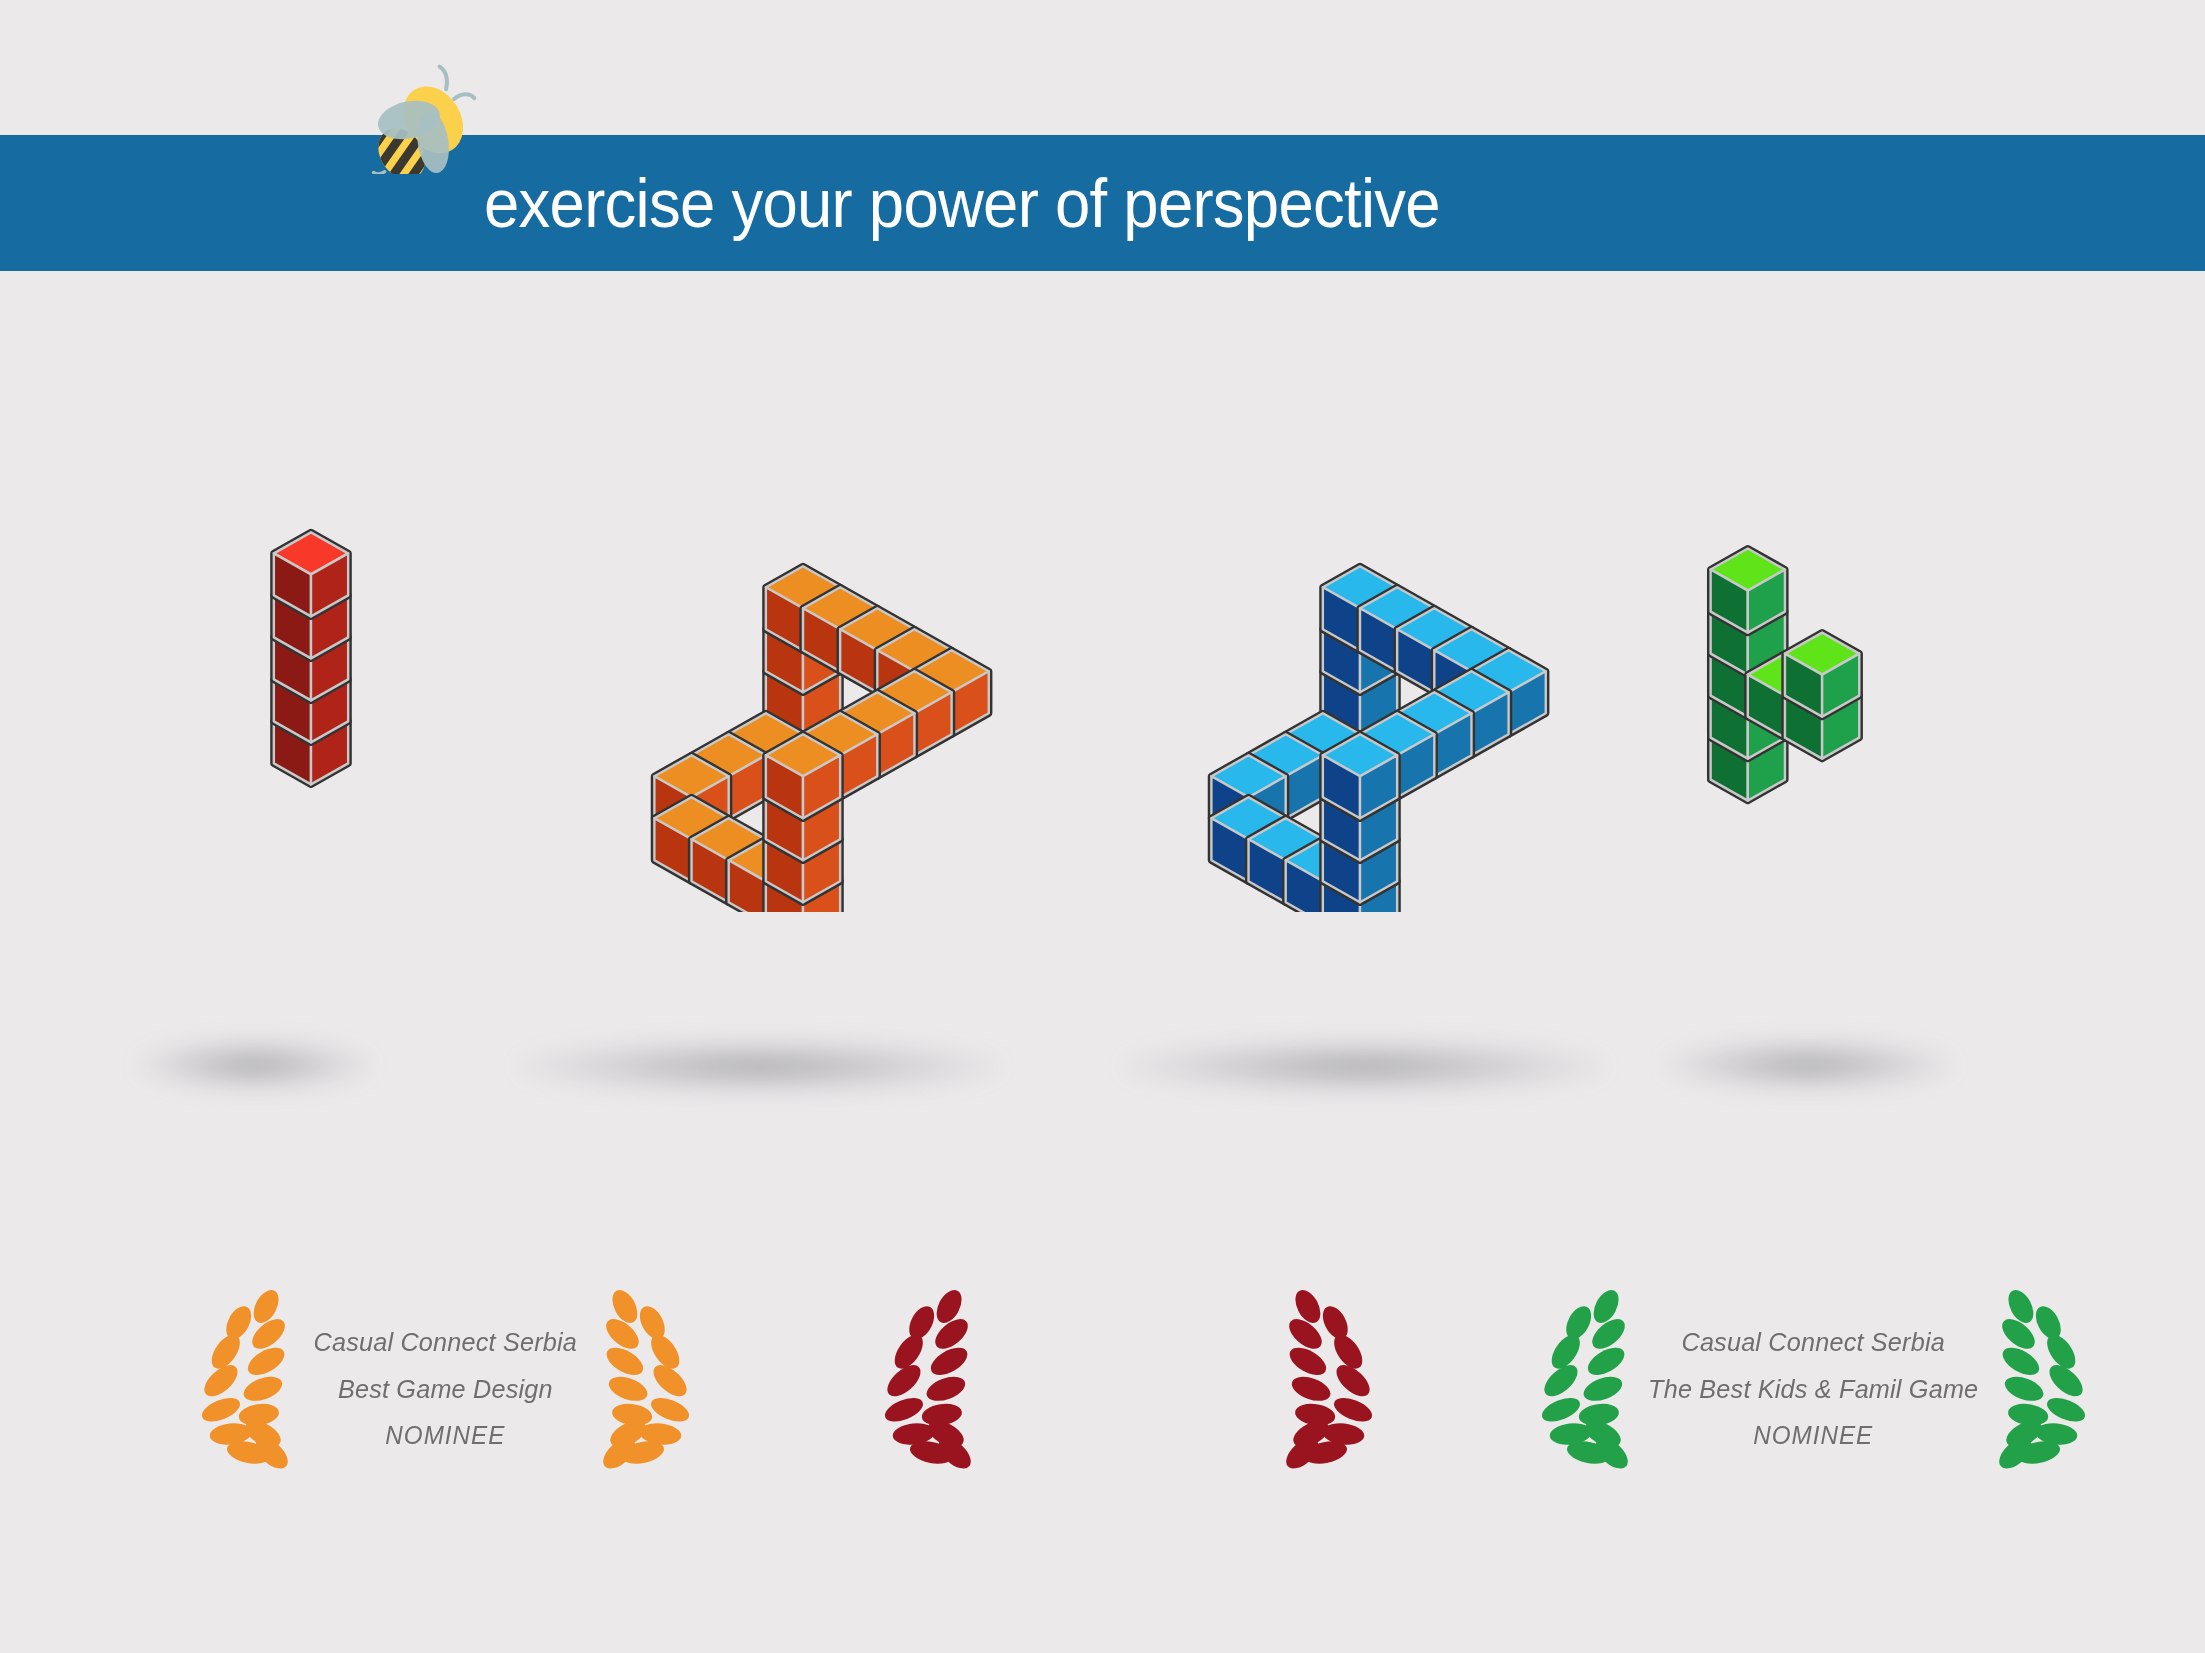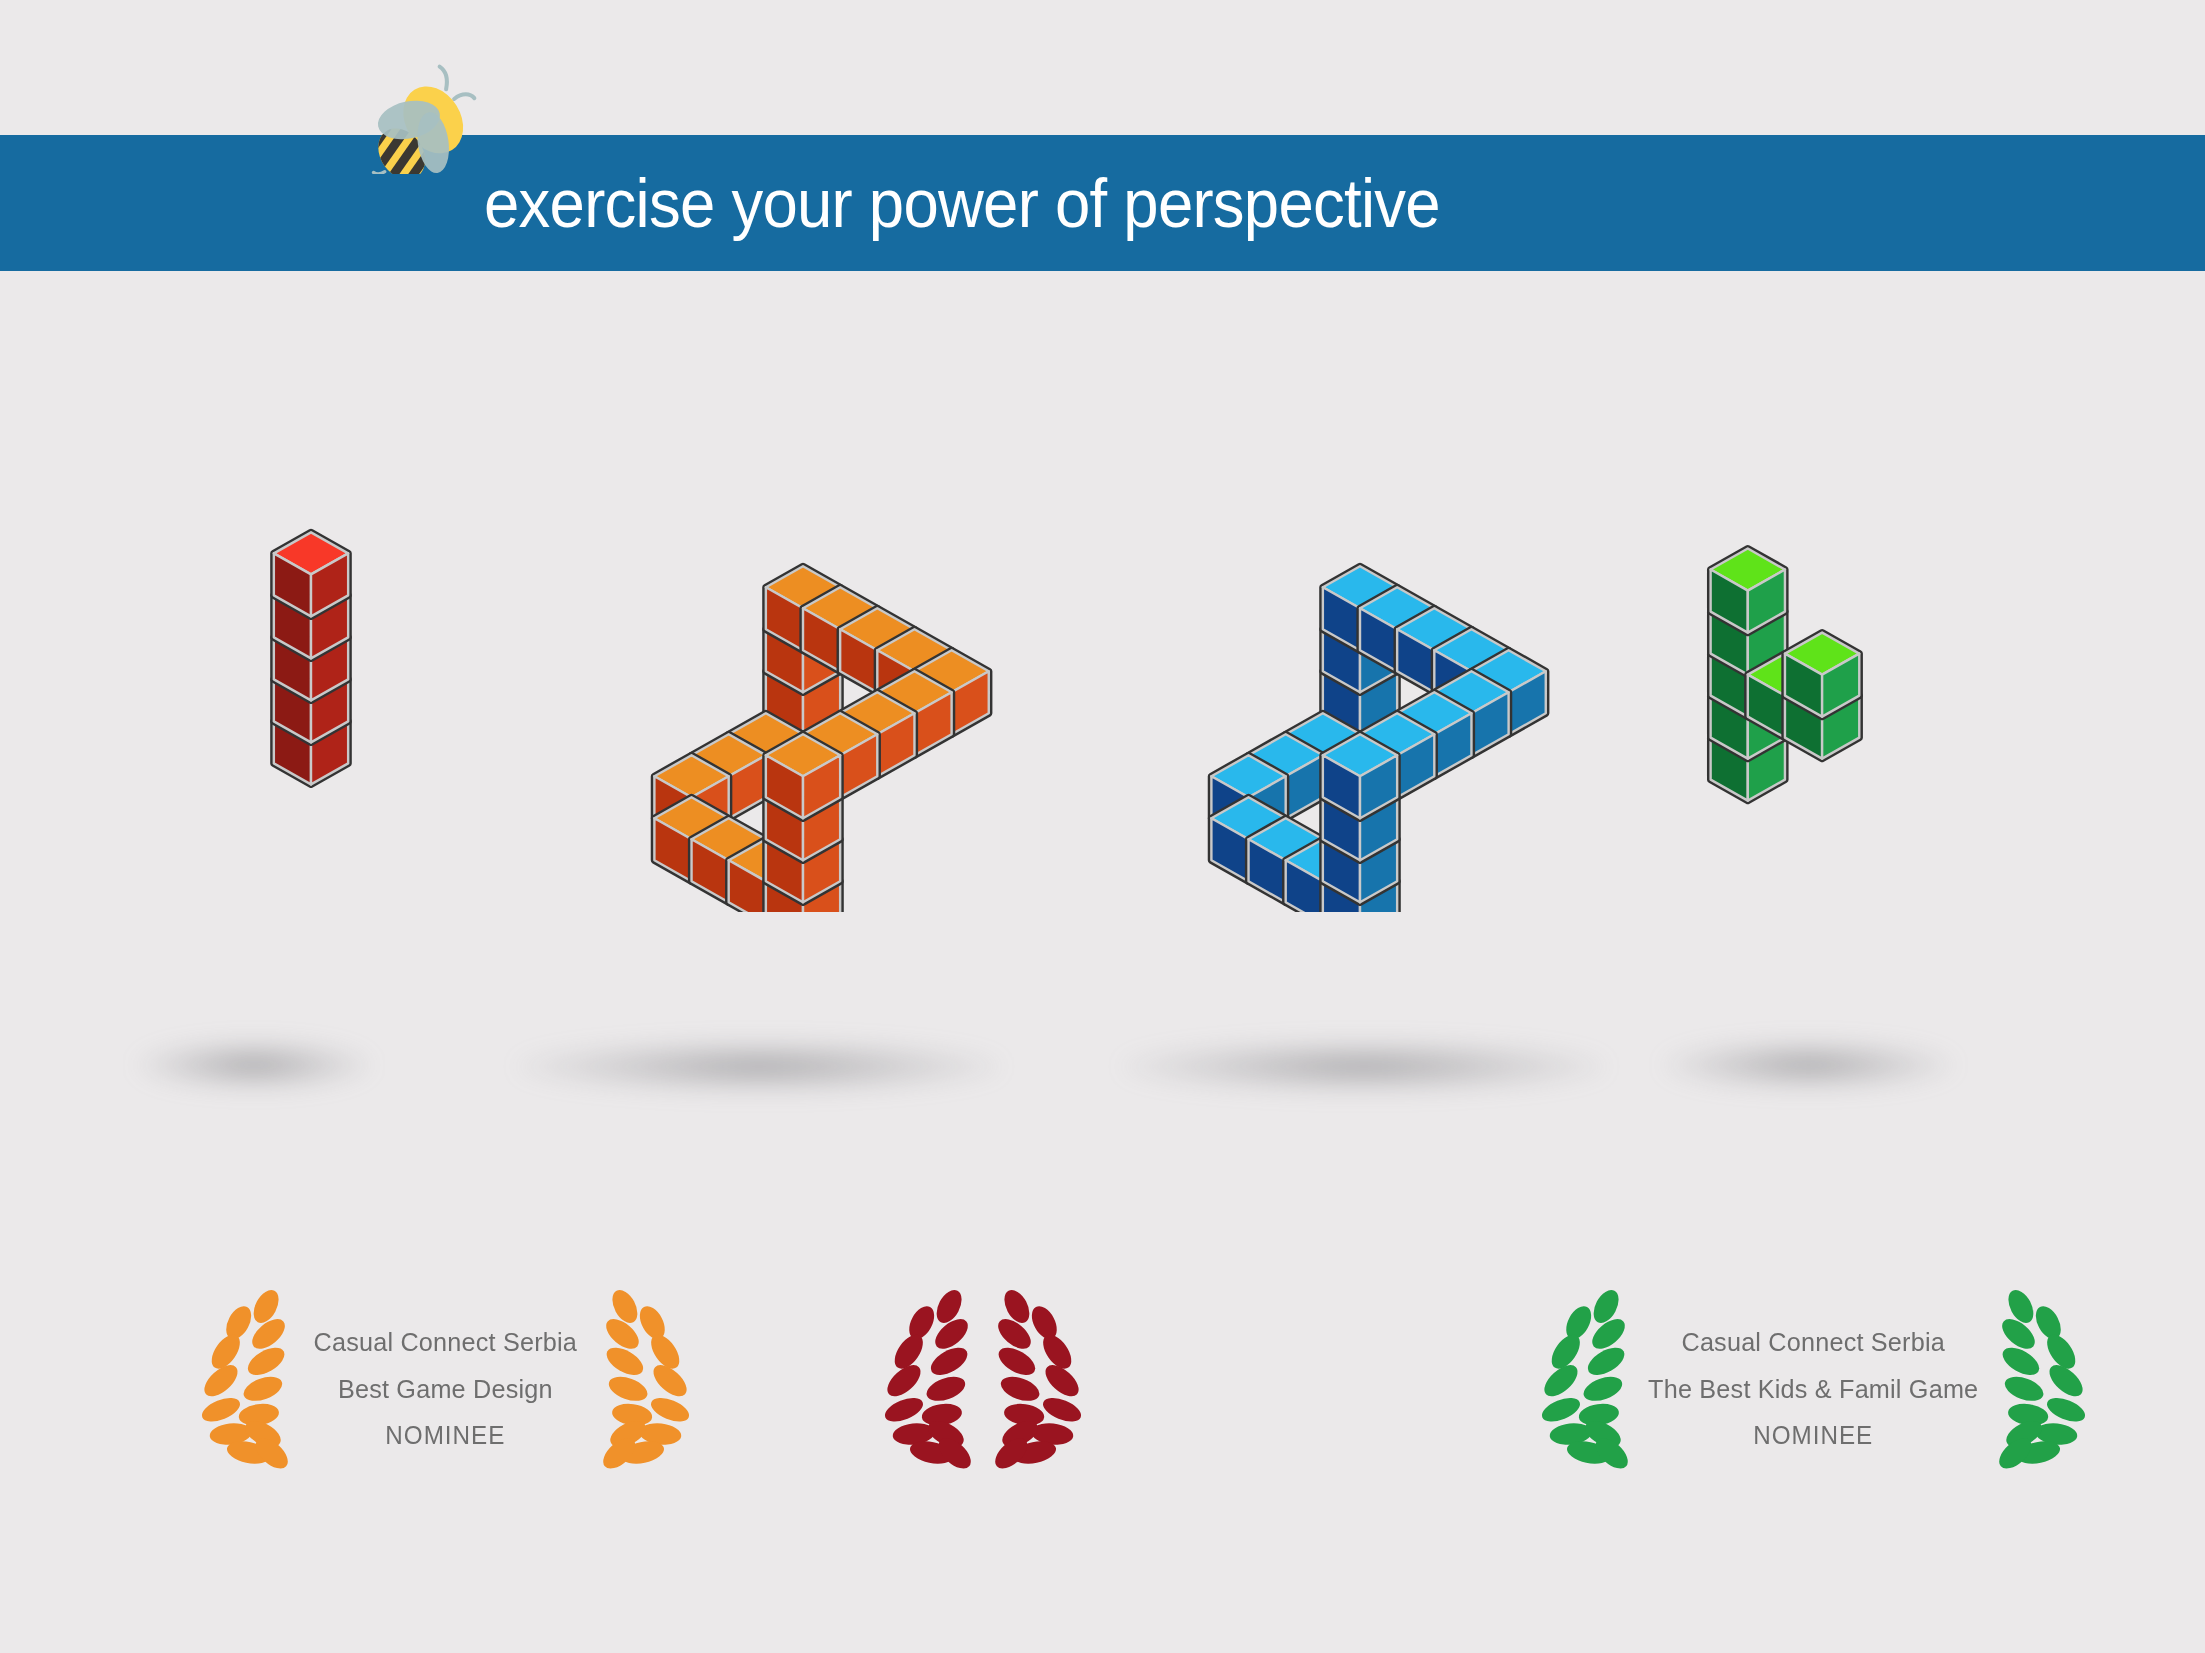--- a/index.html
+++ b/index.html
@@ -86,21 +86,22 @@
     top: 1275px;
     width: 2205px;
     height: 242px;
   }
   .award {
     position: absolute;
     width: 533px;
     height: 226px;
     display: flex;
     align-items: center;
-    justify-content: flex-start;
+    justify-content: space-between;
+    font-style: italic;
   }
   #award-0 { left: 179px; }
   #award-1 { left: 862px; }
   #award-2 { left: 1519px; }
 
   .laurel { flex: 0 0 auto; }
   .award-text {
     flex: 1 1 auto;
     text-align: center;
     color: #6E6E6E;

